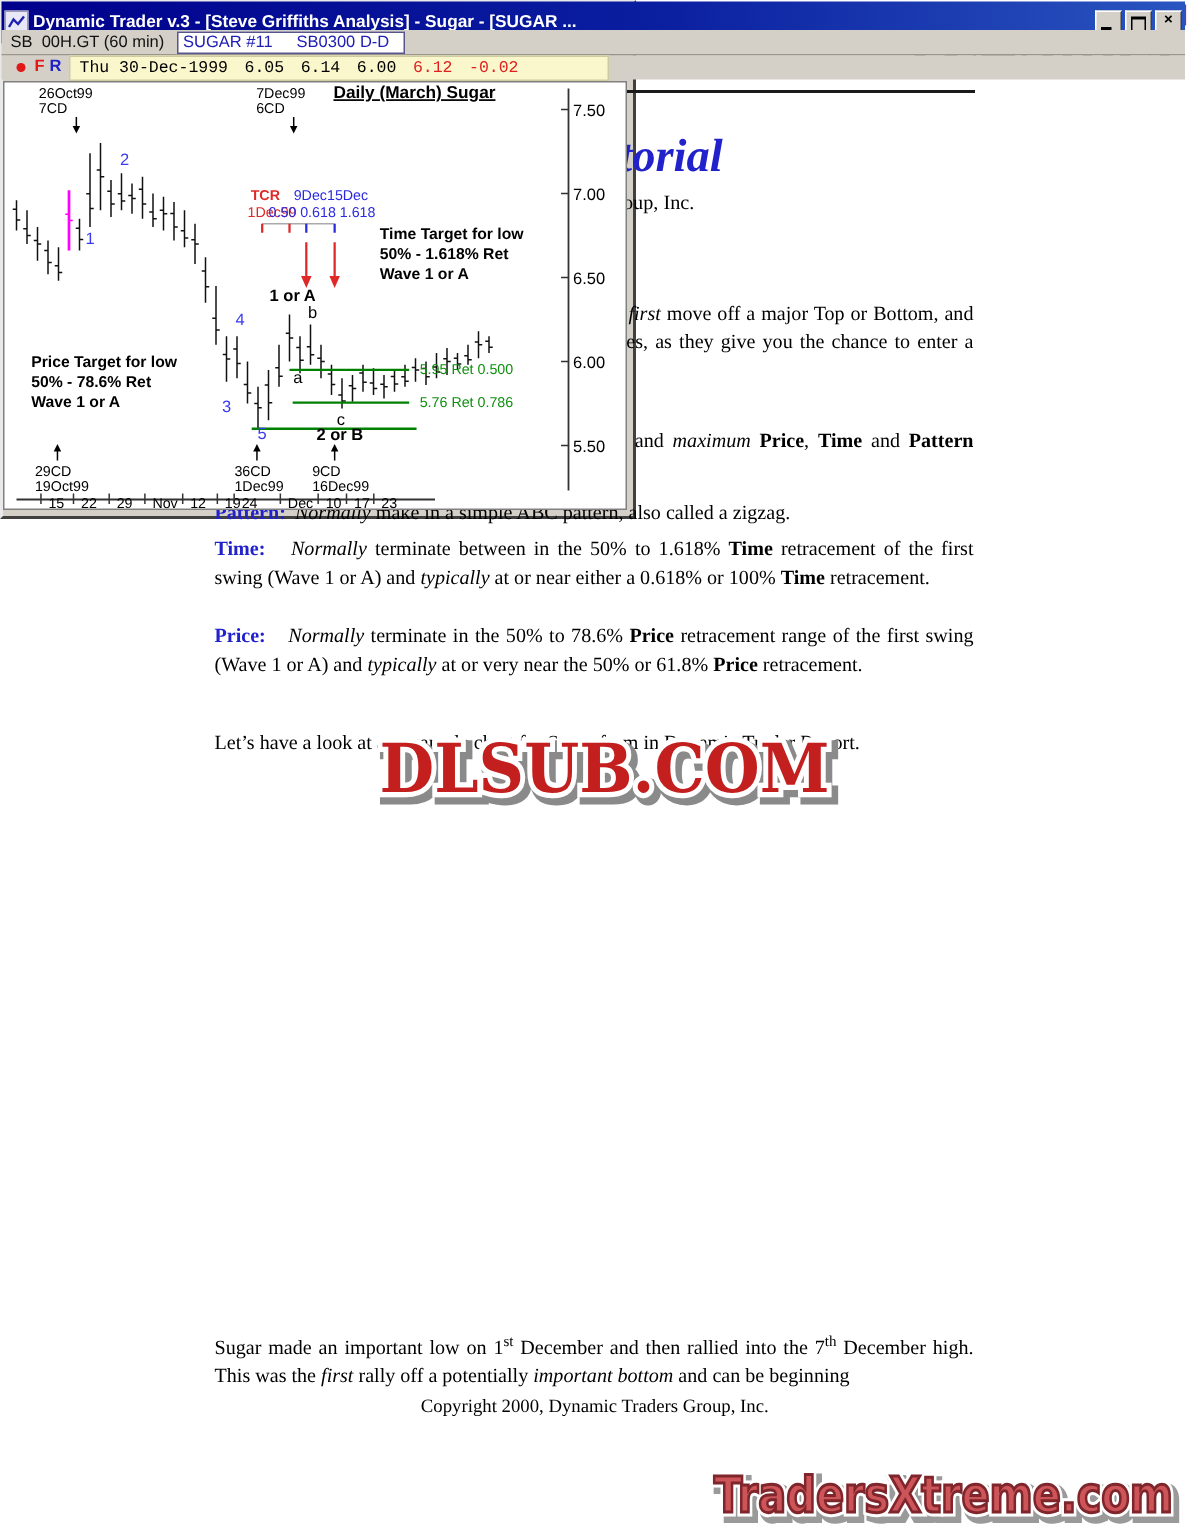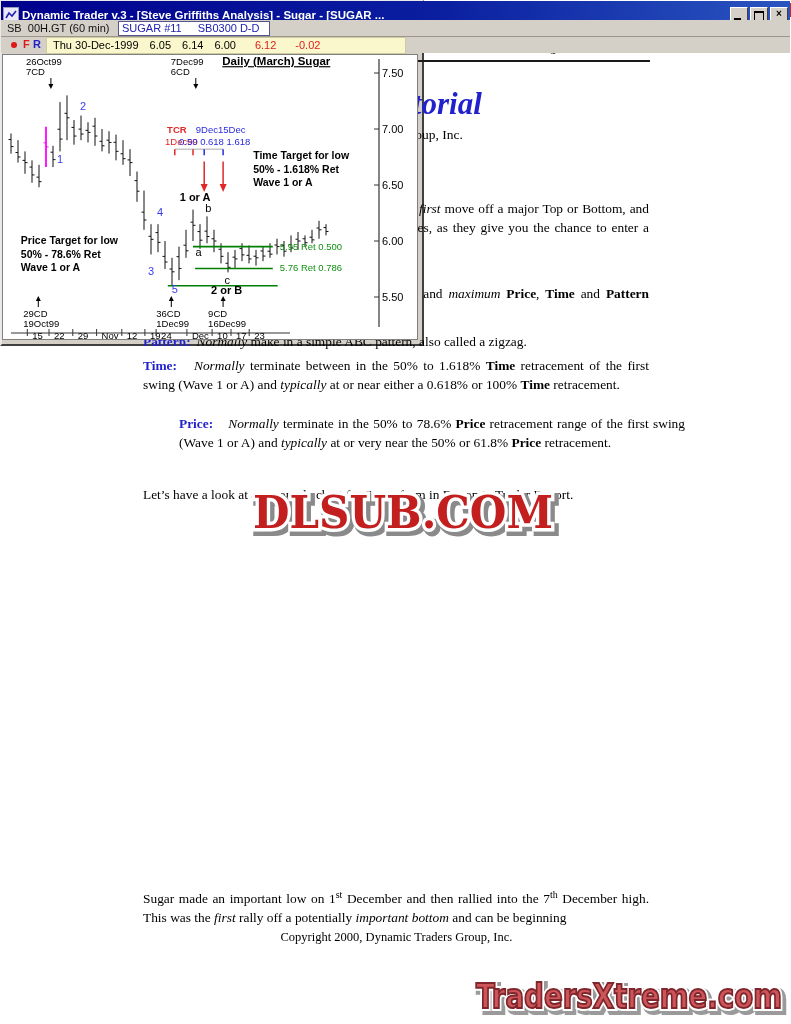--- a/index.html
+++ b/index.html
@@ -39,22 +39,22 @@
   .row2 .lbl2{position:absolute;left:6px;top:2px;color:#111;white-space:pre;}
   .tabbox{position:absolute;left:117px;top:1px;width:144px;height:13px;background:#fff;
           border:1px solid #58548c;color:#2020b4;font-size:11px;padding:0 3px;}
   .tabbox .sym{margin-right:16px;margin-top:48px;}
   .row3{position:absolute;left:1px;top:37px;right:1px;height:16px;background:#d4d0c8;font-size:11px;}
   .row3 .dot{position:absolute;left:10px;top:5px;width:6px;height:6px;border-radius:50%;background:#e01818;}
   .row3 .f{position:absolute;left:22px;top:1px;color:#e01818;font-weight:bold;}
   .row3 .r{position:absolute;left:32px;top:1px;color:#2020c8;font-weight:bold;}
   .quotestrip{position:absolute;left:45px;top:0;width:352px;height:15px;background:#fbf7cc;
               border:1px solid #cfcba0;padding-left:6px;line-height:14px;white-space:nowrap;}
-  .quotestrip span{margin-right:11px;}
-  .quotestrip .red{color:#e02020;margin-left:8px;}
+  .quotestrip span{margin-right:11px;font-family:Liberation Mono, monospace;}
+  .quotestrip .red{color:#e02020;}
   .client{position:absolute;left:2px;top:54px;width:414px;height:284px;background:#fff;
           border:1px solid #808080;}
   .client svg{position:absolute;left:0;top:0;}
   
   .logosvg{position:absolute;}
 </style>
 </head>
 <body>
 
 <div class="page">
@@ -92,21 +92,21 @@
   </div>
 
   <div class="abs para" style="top:333px;">
     <span class="lbl" style="margin-right:6px;">Pattern:</span><i>Normally</i><span> make in a simple ABC pattern, also called a zigzag.</span>
   </div>
 
   <div class="abs para" style="top:357px;">
     <span class="lbl" style="margin-right:17px;">Time:</span><i>Normally</i><span> terminate between in the 50% to 1.618% </span><b>Time</b><span> retracement of the first swing (Wave 1 or A) and </span><i>typically</i><span> at or near either a 0.618% or 100% </span><b>Time</b><span> retracement.</span>
   </div>
 
-  <div class="abs para" style="top:415px;margin-left:36px;">
+  <div class="abs para" style="top:415px;">
     <span class="lbl" style="margin-right:15px;">Price:</span><i>Normally</i><span> terminate in the 50% to 78.6% </span><b>Price</b><span> retracement range of the first swing (Wave 1 or A) and </span><i>typically</i><span> at or very near the 50% or 61.8% </span><b>Price</b><span> retracement.</span>
   </div>
 
   <div class="abs para" style="top:486px;">Let’s have a look at an example chart for Sugar from in Dynamic Trader Report.</div>
 
   <div class="window">
     <div class="titlebar">
       <svg class="appicon" viewBox="0 0 14 14">
         <polyline points="2,10 5,5 8,8 12,3" fill="none" stroke="#2020b0" stroke-width="1.6"></polyline>
       </svg>

